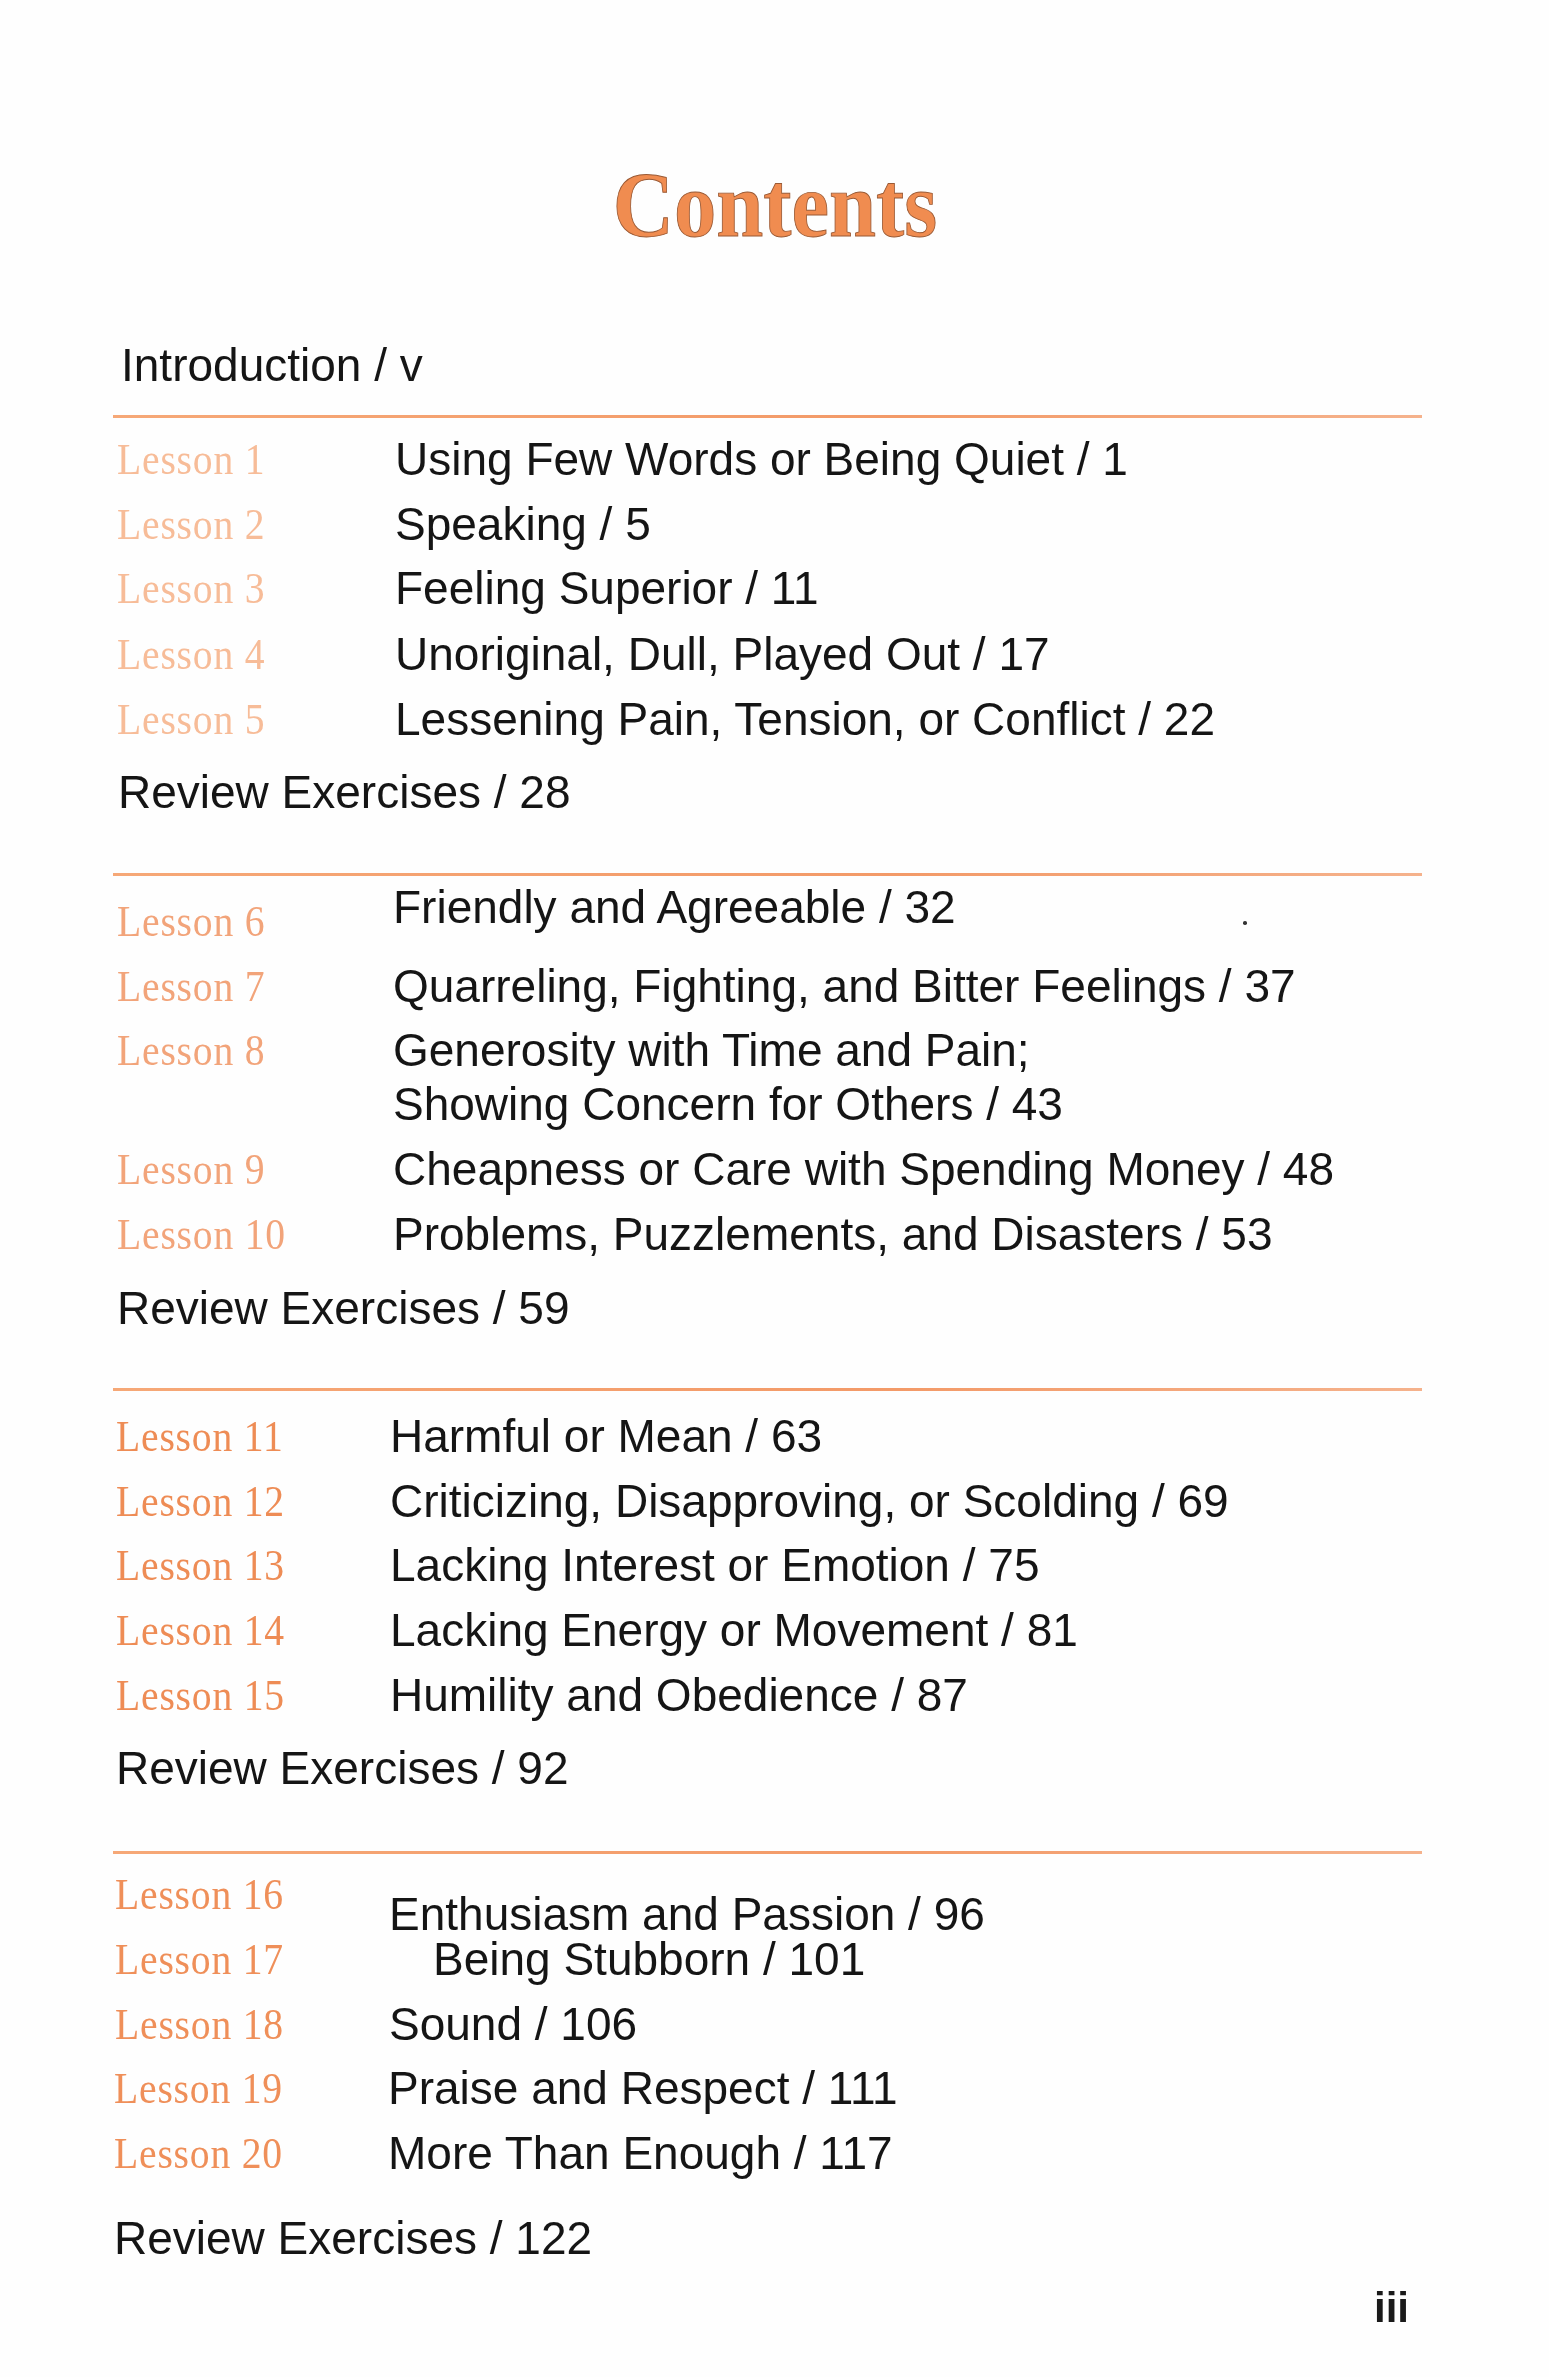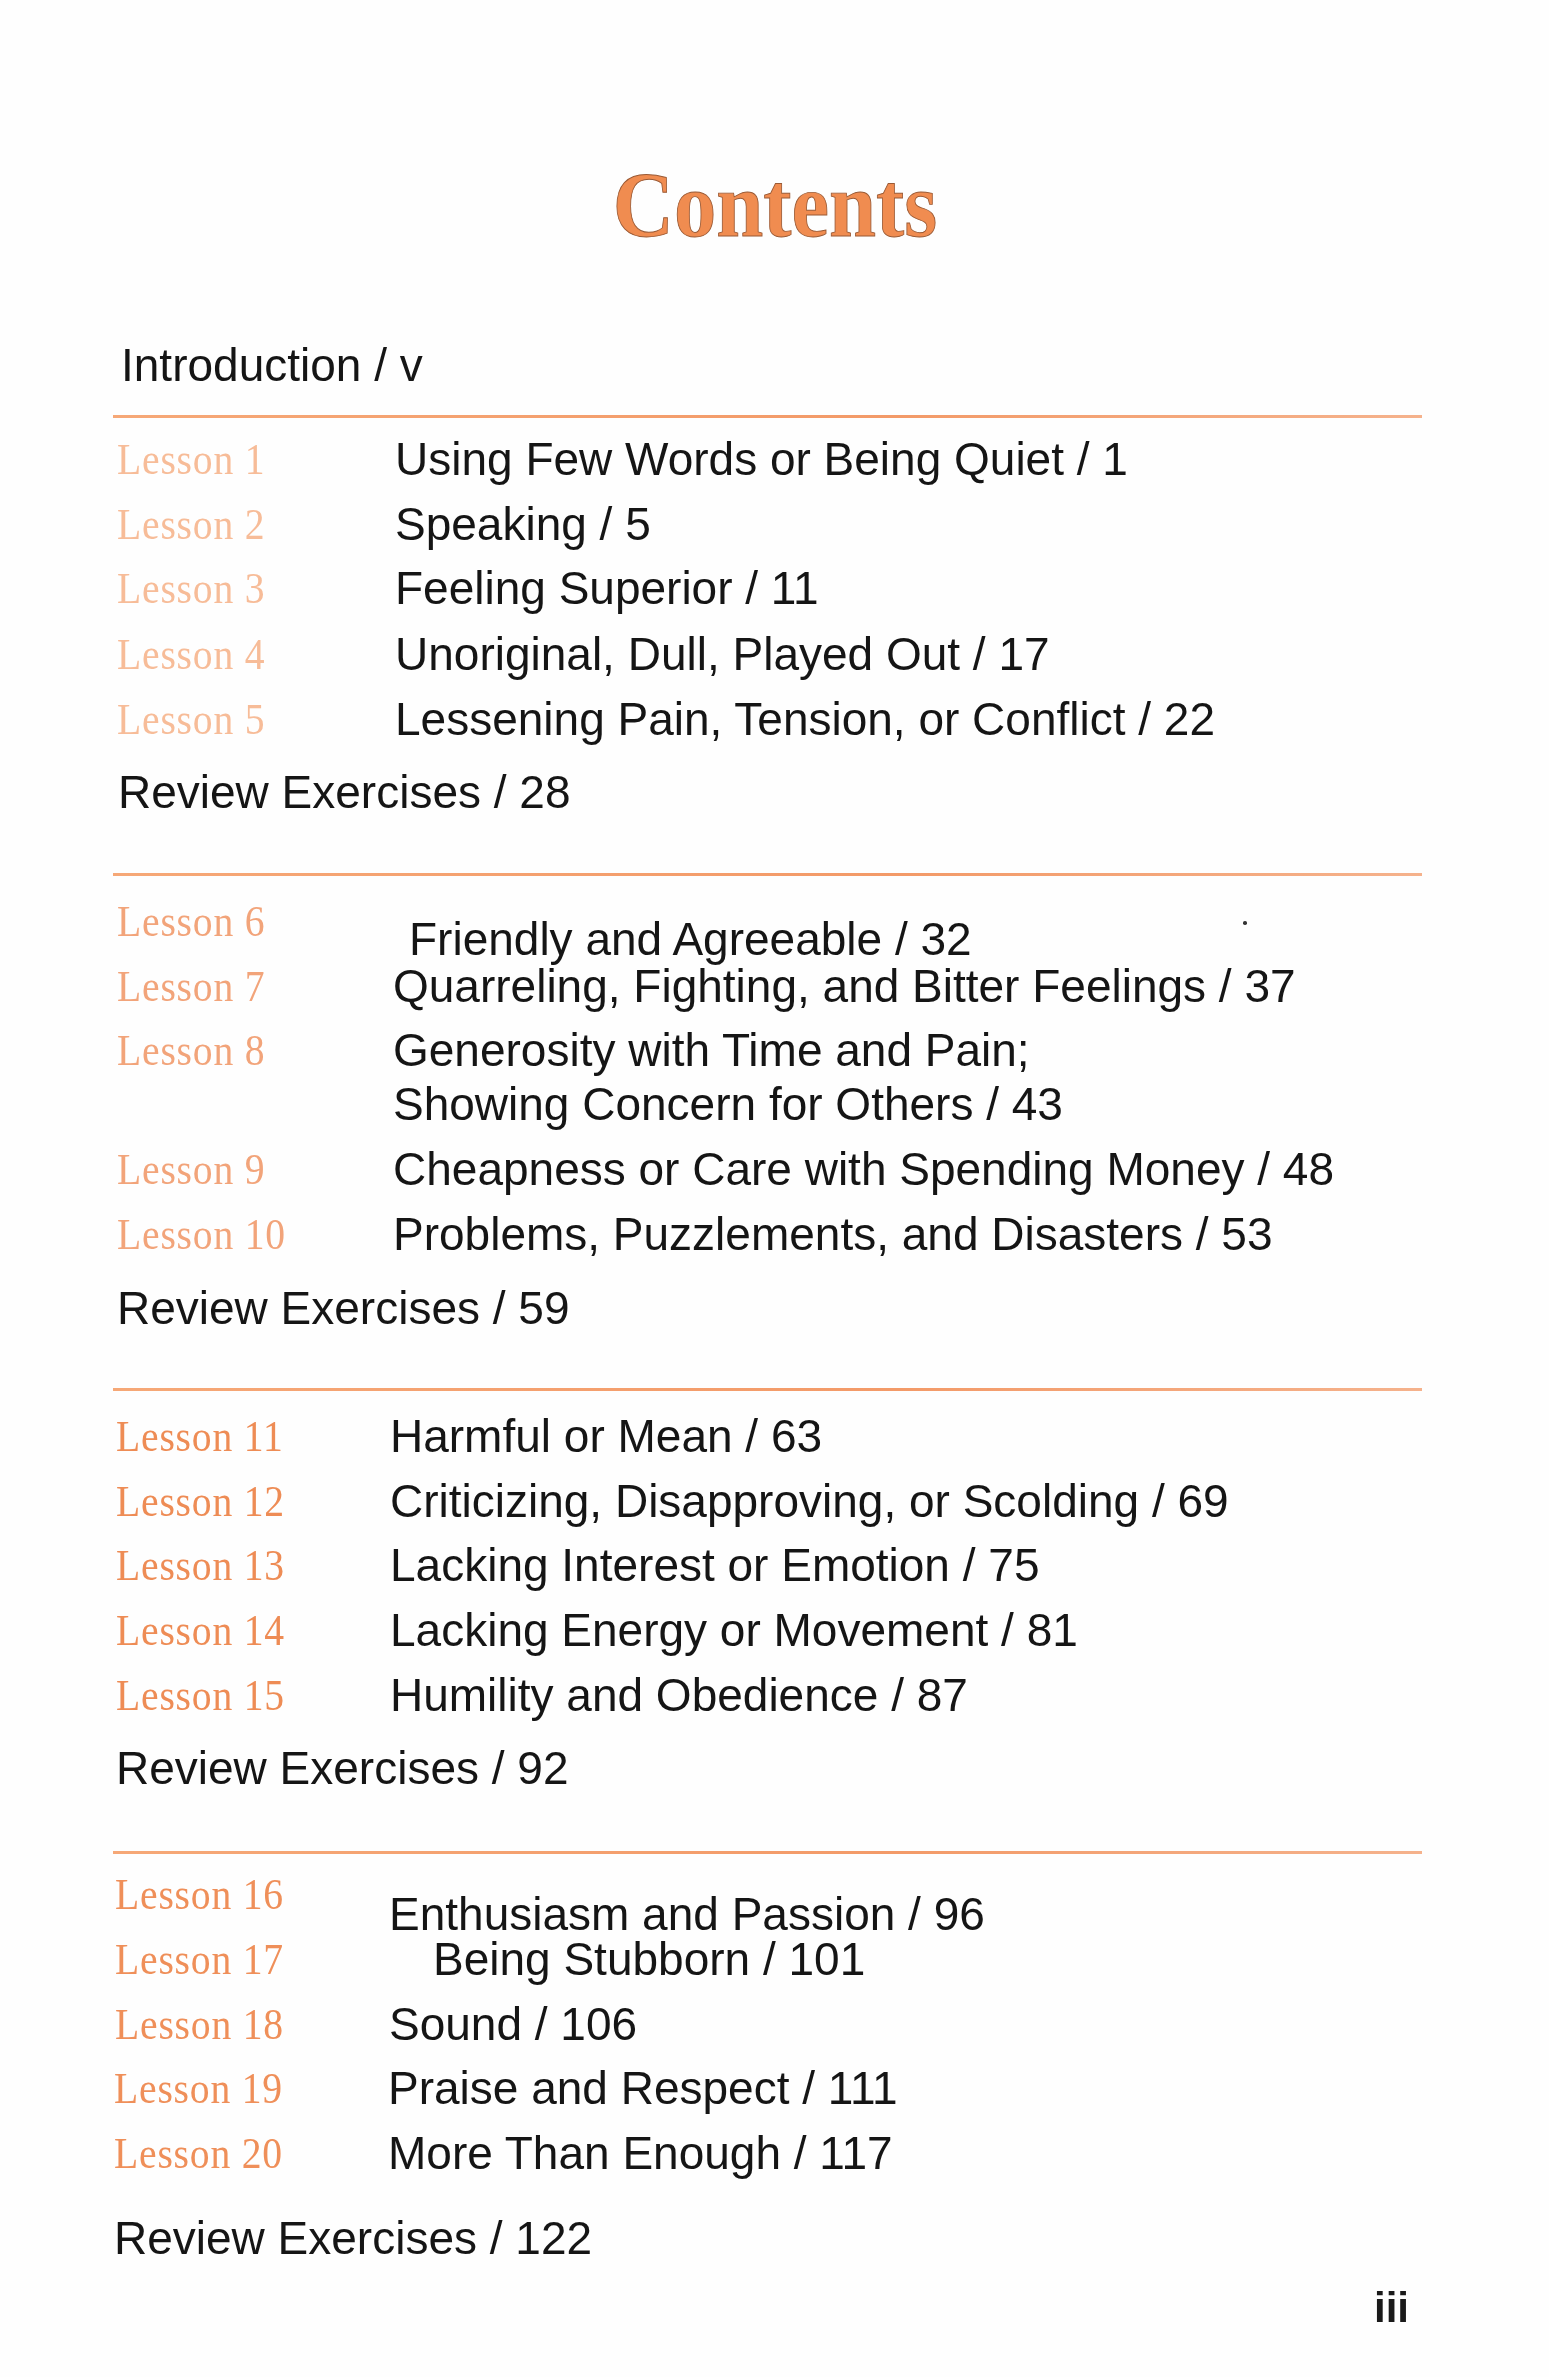--- a/index.html
+++ b/index.html
@@ -64,21 +64,21 @@
   <div class="entry" style="left:395px; top:627px;">Unoriginal, Dull, Played Out / 17</div>
 
   <div class="label s1" style="left:117px; top:692px;">Lesson 5</div>
   <div class="entry" style="left:395px; top:692px;text-align:center;">Lessening Pain, Tension, or Conflict / 22</div>
 
   <div class="entry" style="left:118px; top:765px;">Review Exercises / 28</div>
 
   <div class="rule" style="top:873px;"></div>
 
   <div class="label s2" style="left:117px; top:894px;">Lesson 6</div>
-  <div class="entry" style="left:393px; top:912px;margin-left:16px;">Friendly and Agreeable / 32</div>
+  <div class="entry" style="left:393px; top:880px;">Friendly and Agreeable / 32</div>
   <div class="speck" style="left:1243px; top:921px;"></div>
 
   <div class="label s2" style="left:117px; top:959px;">Lesson 7</div>
   <div class="entry" style="left:393px; top:959px;">Quarreling, Fighting, and Bitter Feelings / 37</div>
 
   <div class="label s2" style="left:117px; top:1023px;">Lesson 8</div>
   <div class="entry" style="left:393px; top:1023px;">Generosity with Time and Pain;</div>
   <div class="entry" style="left:393px; top:1077px;">Showing Concern for Others / 43</div>
 
   <div class="label s2" style="left:117px; top:1142px;">Lesson 9</div>

